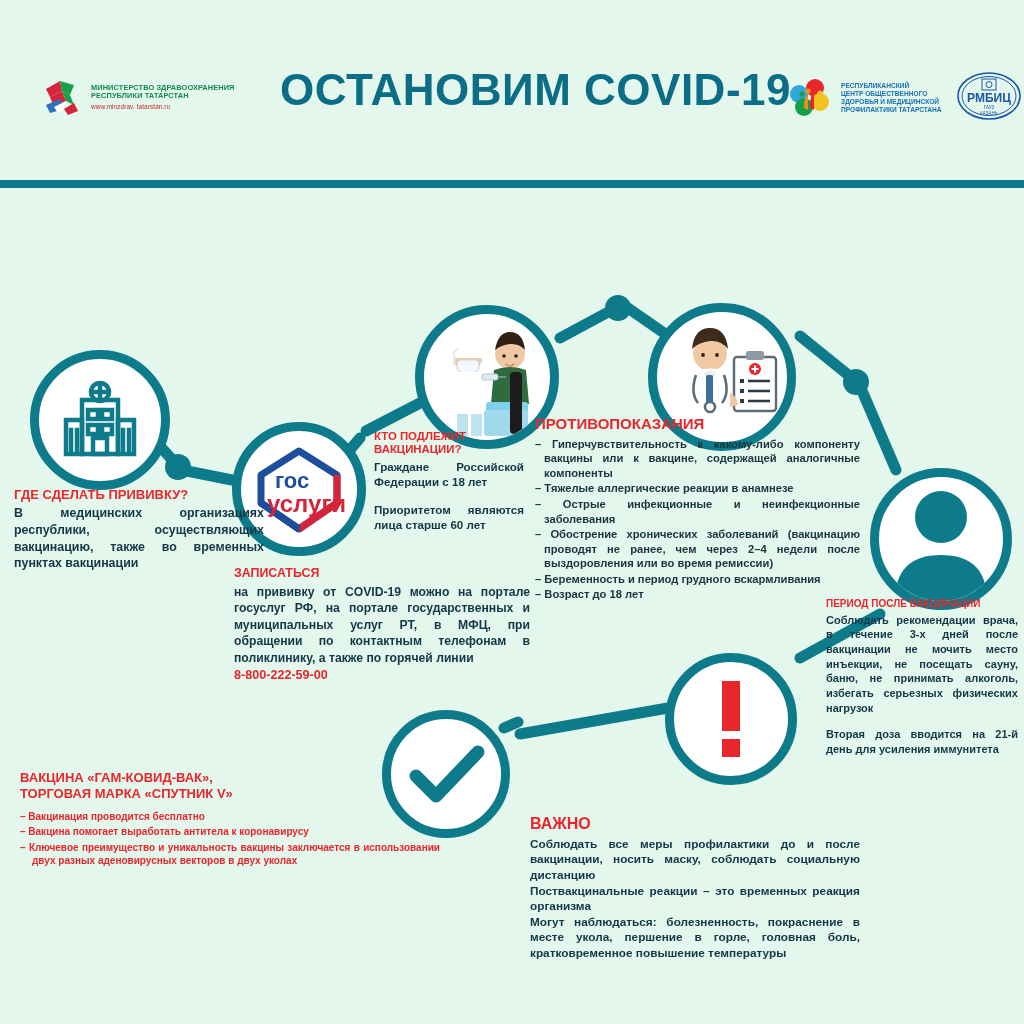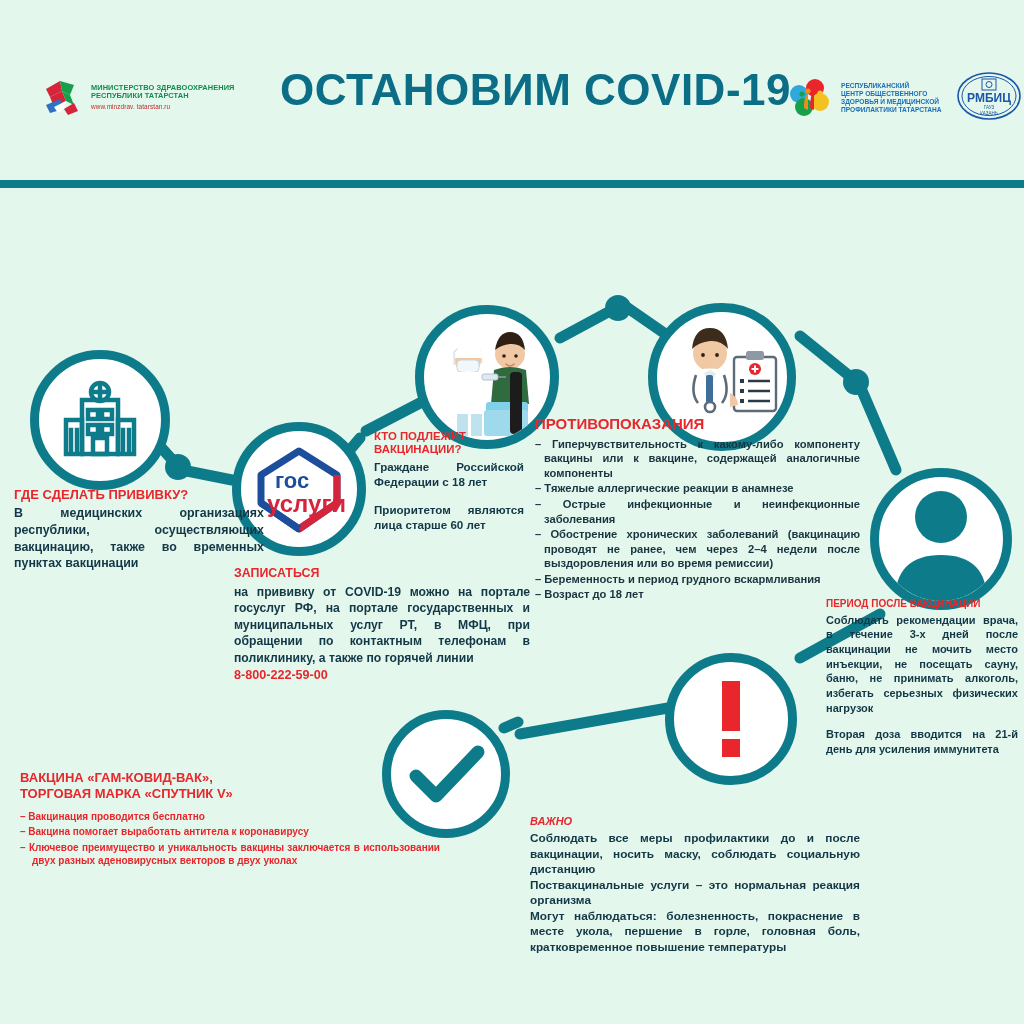--- a/index.html
+++ b/index.html
@@ -83,21 +83,21 @@
   .blk-after p{font-size:11px;line-height:1.33;font-weight:bold;text-align:justify;}
   .blk-after .gap{height:12px;}
 
   .blk-vaccine{left:20px;top:770px;width:420px;}
   .blk-vaccine h3{font-size:13px;line-height:1.2;margin-bottom:9px;}
   .blk-vaccine ul{margin:0;padding:0;list-style:none;}
   .blk-vaccine li{font-size:10px;line-height:1.33;font-weight:bold;color:#e8262b;
                   padding-left:12px;text-indent:-12px;margin-bottom:2px;text-align:justify;}
 
   .blk-important{left:530px;top:815px;width:330px;}
-  .blk-important h3{font-size:11px;font-style:italic;}
+  .blk-important h3{font-size:16px;}
   .blk-important p{font-size:11.8px;line-height:1.32;font-weight:bold;text-align:justify;}
 </style>
 </head>
 <body>
 
 <div id="root">
 
   <div class="header">
 
     <div class="logo-minzdrav">
@@ -364,17 +364,17 @@
     <ul>
       <li>–  Вакцинация проводится бесплатно</li>
       <li>–  Вакцина помогает выработать антитела к коронавирусу</li>
       <li>–  Ключевое преимущество и уникальность вакцины заключается в использовании двух разных аденовирусных векторов в двух уколах</li>
     </ul>
   </div>
 
   <div class="tb blk-important">
     <h3>ВАЖНО</h3>
     <p class="body-dark">Соблюдать все меры профилактики до и после вакцинации, носить маску, соблюдать социальную дистанцию</p>
-    <p class="body-dark">Поствакцинальные услуги – это нормальная реакция организма</p>
+    <p class="body-dark">Поствакцинальные реакции – это временных реакция организма</p>
     <p class="body-dark">Могут наблюдаться: болезненность, покраснение в месте укола, першение в горле, головная боль, кратковременное повышение температуры</p>
   </div>
 
 </div>
 
 </body></html>

